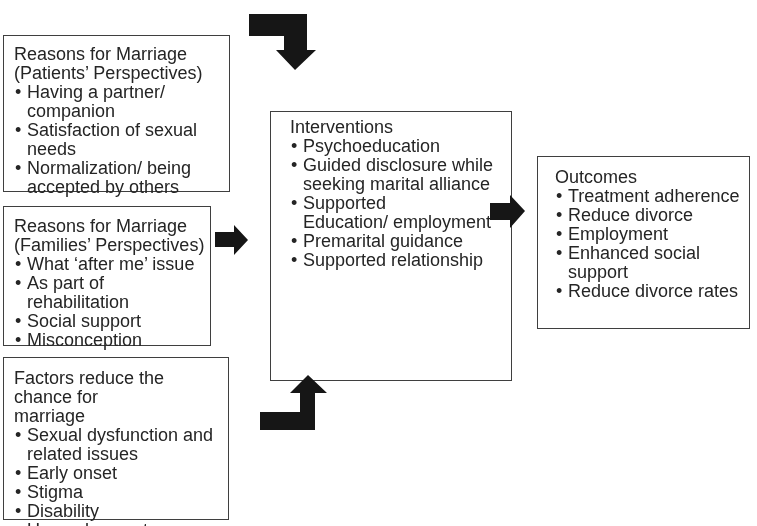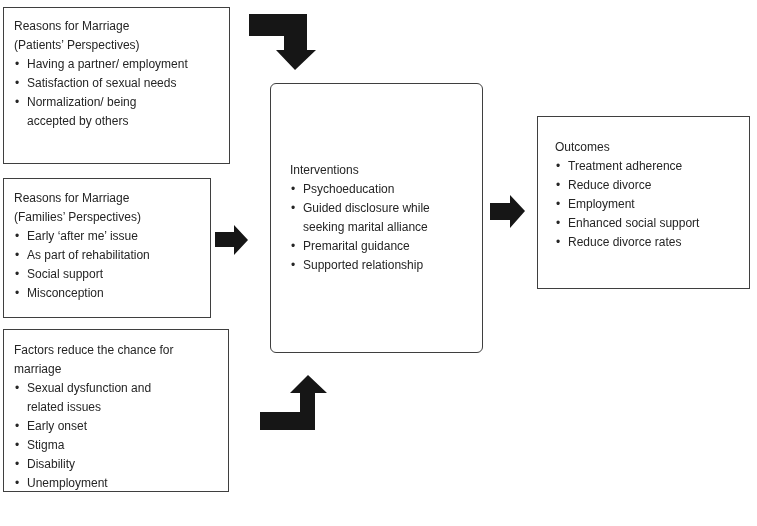--- a/index.html
+++ b/index.html
@@ -17,71 +17,72 @@
     background: var(--bg);
     font-family: "Liberation Sans", "DejaVu Sans", sans-serif;
     color: var(--text);
     overflow: hidden;
   }
   .box {
     position: absolute;
     box-sizing: border-box;
     background: var(--box-bg);
     border: 1.5px solid var(--border);
-    font-size: 12px;
+    font-size: 18px;
     line-height: 19px;
+    margin-top: 28px;
   }
   .box-title { white-space: pre-line; }
   ul.bullets { list-style: none; margin: 0; padding: 0; }
   ul.bullets li {
     position: relative;
     padding-left: 13px;
     white-space: pre-line;
   }
   ul.bullets li::before {
     content: "\2022";
     position: absolute;
     left: 1px;
     top: 0;
   }
   .box-patients      { left: 3px;   top: 7px;   width: 227px; height: 157px; padding: 9px 5px 5px 10px; }
   .box-families      { left: 3px;   top: 178px; width: 208px; height: 140px; padding: 10px 5px 5px 10px; }
   .box-factors       { left: 3px;   top: 329px; width: 226px; height: 163px; padding: 11px 5px 10px 10px; }
-  .box-interventions { left: 270px; top: 83px;  width: 213px; height: 270px; padding: 6px 5px 6px 19px;
-                       display: flex; flex-direction: column; justify-content: center; border-radius: 6px; }
-  .box-outcomes      { left: 537px; top: 116px; width: 213px; height: 173px; padding: 6px 5px 22px 17px;
+  .box-interventions { left: 270px; top: 83px;  width: 242px; height: 270px; padding: 6px 5px 6px 19px;
+                       display: flex; flex-direction: column; justify-content: flex-start; }
+  .box-outcomes      { left: 537px; top: 128px; width: 213px; height: 173px; padding: 6px 5px 22px 17px;
                        display: flex; flex-direction: column; justify-content: center; }
   .arr { position: absolute; color: var(--arrow); display: block; }
   .arr polygon { fill: currentColor; }
   .arr-top    { left: 249px; top: 14px;  }
   .arr-mid    { left: 215px; top: 225px; }
   .arr-bottom { left: 260px; top: 375px; }
   .arr-right  { left: 490px; top: 195px; }
 </style>
 </head>
 <body>
 
 <div class="stage">
 
   <div class="box box-patients">
     <div class="box-title">Reasons for Marriage
 (Patients’ Perspectives)</div>
     <ul class="bullets">
-        <li>Having a partner/ employment</li>
+        <li>Having a partner/ companion</li>
         <li>Satisfaction of sexual needs</li>
         <li>Normalization/ being
 accepted by others</li>
       </ul>
   </div>
 
   <div class="box box-families">
     <div class="box-title">Reasons for Marriage
 (Families’ Perspectives)</div>
     <ul class="bullets">
-        <li>Early ‘after me’ issue</li>
+        <li>What ‘after me’ issue</li>
         <li>As part of rehabilitation</li>
         <li>Social support</li>
         <li>Misconception</li>
       </ul>
   </div>
 
   <div class="box box-factors">
     <div class="box-title">Factors reduce the chance for
 marriage</div>
     <ul class="bullets">
@@ -93,20 +94,22 @@
         <li>Unemployment</li>
       </ul>
   </div>
 
   <div class="box box-interventions">
     <div class="box-title">Interventions</div>
     <ul class="bullets">
         <li>Psychoeducation</li>
         <li>Guided disclosure while
 seeking marital alliance</li>
+        <li>Supported
+Education/ employment</li>
         <li>Premarital guidance</li>
         <li>Supported relationship</li>
       </ul>
   </div>
 
   <div class="box box-outcomes">
     <div class="box-title">Outcomes</div>
     <ul class="bullets">
         <li>Treatment adherence</li>
         <li>Reduce divorce</li>

